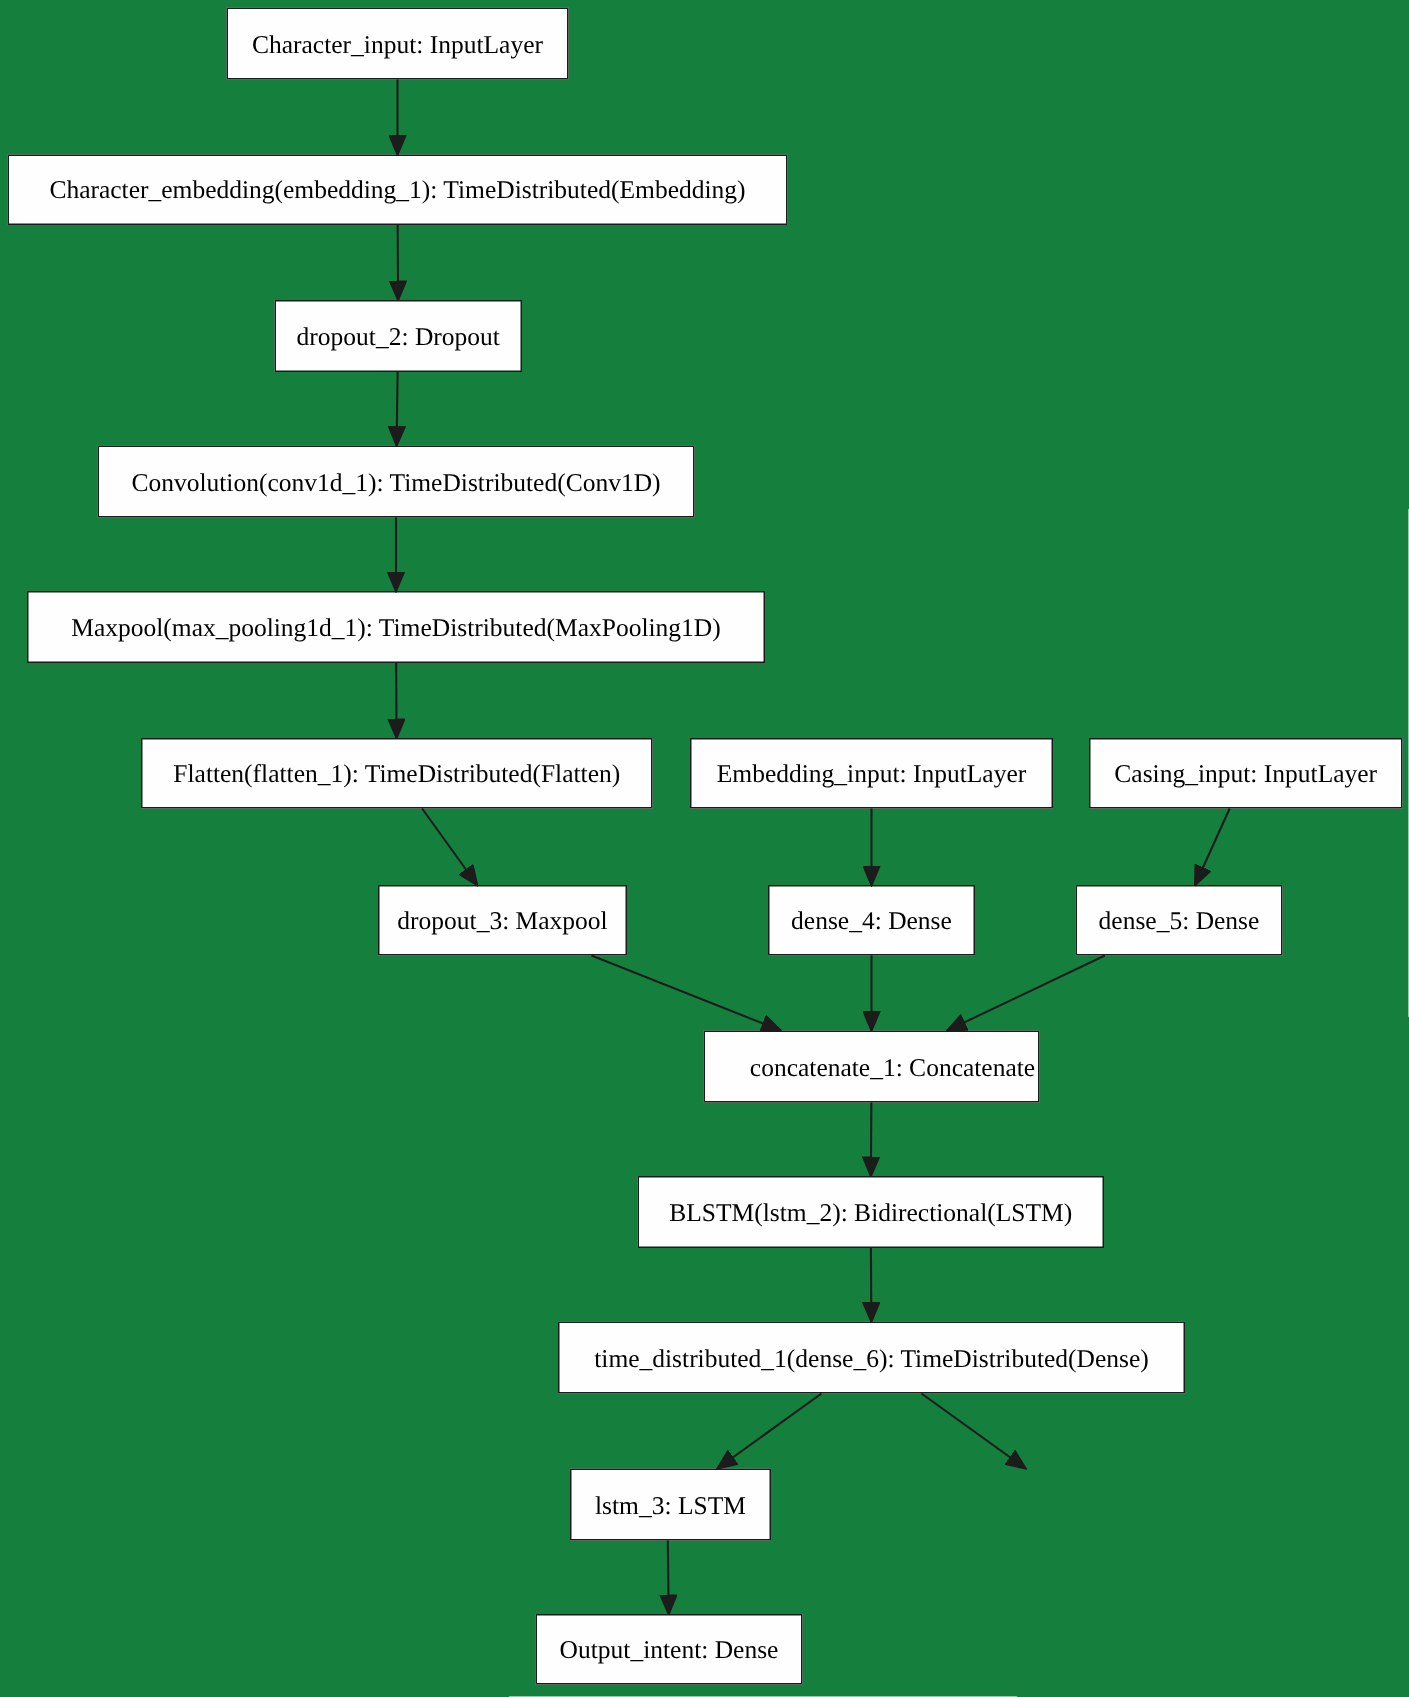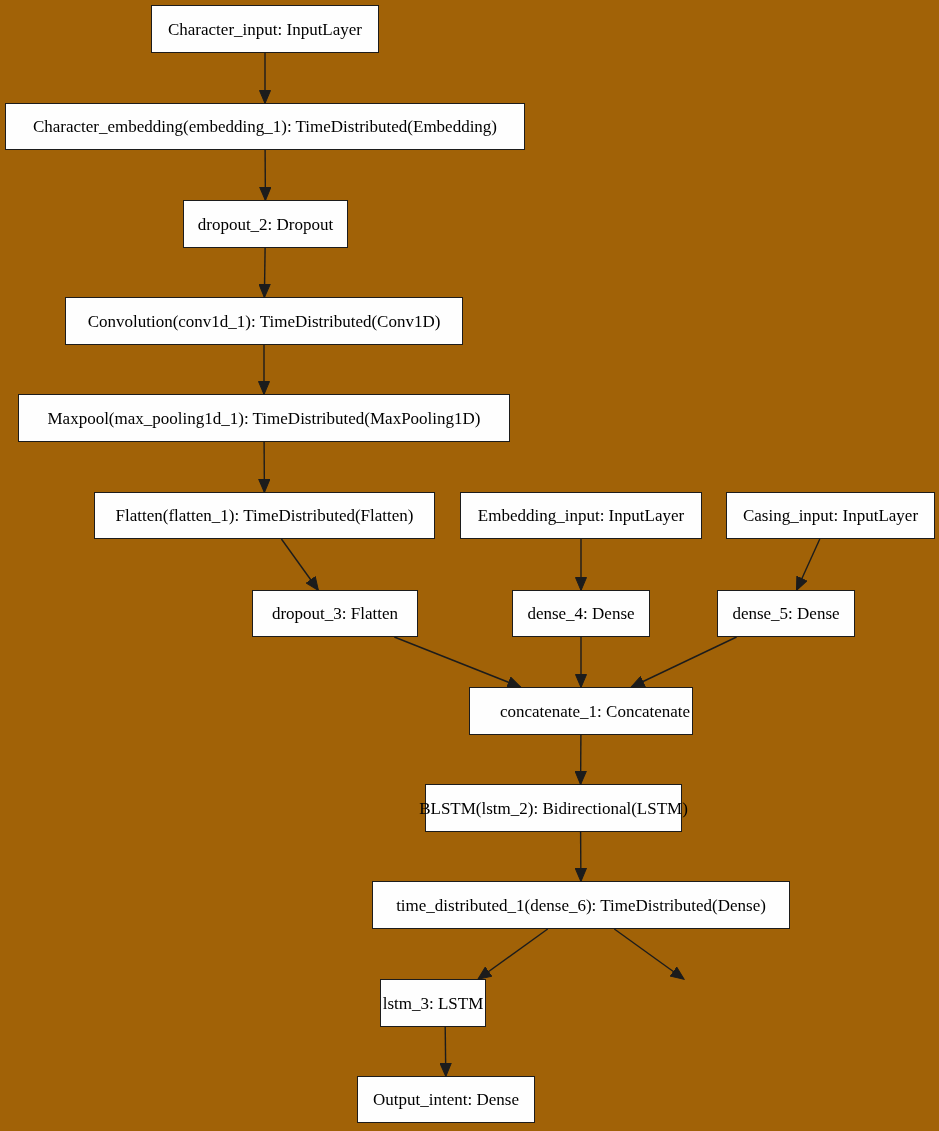--- a/index.html
+++ b/index.html
@@ -4,21 +4,21 @@
 <style>
   html, body {
     margin: 0;
     padding: 0;
     background: #ffffff;
   }
   .canvas {
     position: relative;
     width: 939px;
     height: 1131px;
-    background: #a16207;
+    background: #15803d;
     font-family: "Liberation Serif", "DejaVu Serif", serif;
     overflow: hidden;
   }
   .node {
     position: absolute;
     box-sizing: border-box;
     border: 1.5px solid #1c1c1c;
     background: #fefefe;
     display: flex;
     align-items: center;
@@ -69,38 +69,38 @@
     <div class="node" style="left: 94px; top: 492px; width: 341px; height: 47px;">
       <span class="label">Flatten(flatten_1): TimeDistributed(Flatten)</span>
     </div>
     <div class="node" style="left: 726px; top: 492px; width: 209px; height: 47px;">
       <span class="label">Casing_input: InputLayer</span>
     </div>
     <div class="node" style="left: 460px; top: 492px; width: 242px; height: 47px;">
       <span class="label">Embedding_input: InputLayer</span>
     </div>
     <div class="node" style="left: 252px; top: 590px; width: 166px; height: 47px;">
-      <span class="label">dropout_3: Flatten</span>
+      <span class="label">dropout_3: Maxpool</span>
     </div>
     <div class="node" style="left: 512px; top: 590px; width: 138px; height: 47px;">
       <span class="label">dense_4: Dense</span>
     </div>
     <div class="node" style="left: 717px; top: 590px; width: 138px; height: 47px;">
       <span class="label">dense_5: Dense</span>
     </div>
     <div class="node" style="left: 469px; top: 687px; width: 224px; height: 48px; padding-left: 28px;">
       <span class="label">concatenate_1: Concatenate</span>
     </div>
-    <div class="node" style="left: 425px; top: 784px; width: 257px; height: 48px;">
+    <div class="node" style="left: 425px; top: 784px; width: 311px; height: 48px;">
       <span class="label">BLSTM(lstm_2): Bidirectional(LSTM)</span>
     </div>
     <div class="node" style="left: 372px; top: 881px; width: 418px; height: 48px;">
       <span class="label">time_distributed_1(dense_6): TimeDistributed(Dense)</span>
     </div>
-    <div class="node" style="left: 380px; top: 979px; width: 106px; height: 48px;">
+    <div class="node" style="left: 380px; top: 979px; width: 134px; height: 48px;">
       <span class="label">lstm_3: LSTM</span>
     </div>
     <div class="node" style="left: 357px; top: 1076px; width: 178px; height: 47px;">
       <span class="label">Output_intent: Dense</span>
     </div>
     <svg id="edges" width="939" height="1131" viewBox="0 0 939 1131" xmlns="http://www.w3.org/2000/svg">
     <defs>
       <marker id="arrow" markerUnits="userSpaceOnUse" markerWidth="14" markerHeight="12" viewBox="0 0 14 12" refX="13" refY="6" orient="auto">
         <path d="M0.5,0.5 L13.5,6 L0.5,11.5 Z" fill="#1c1c1c" stroke="#1c1c1c"></path>
       </marker>

